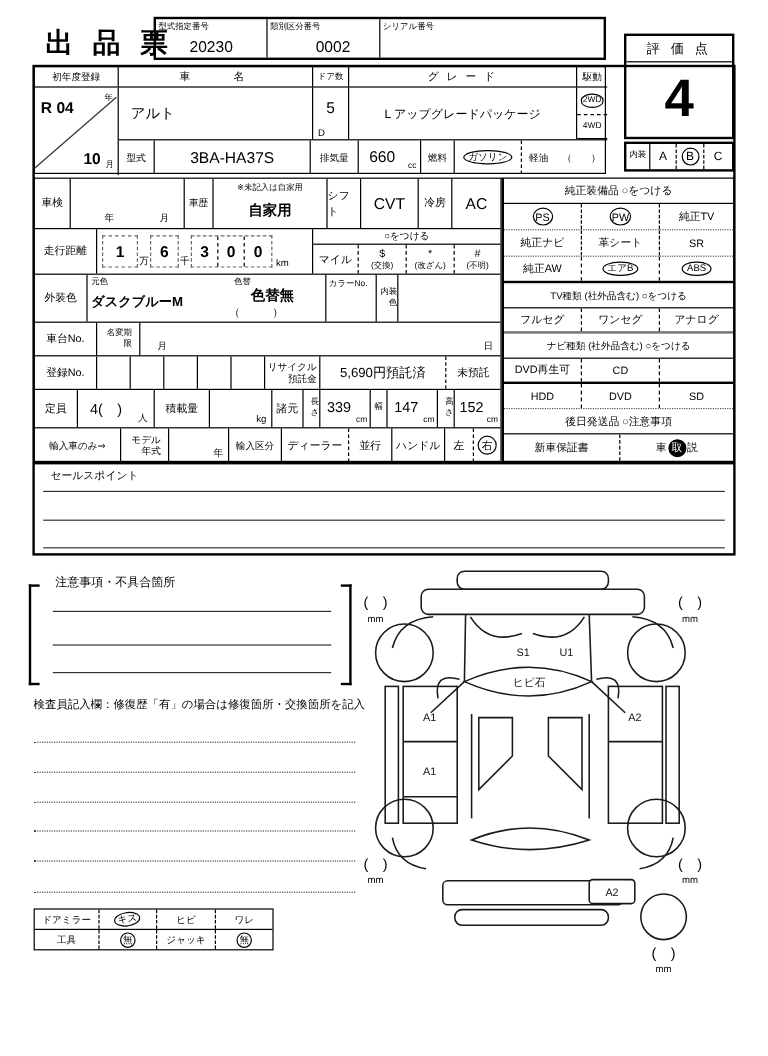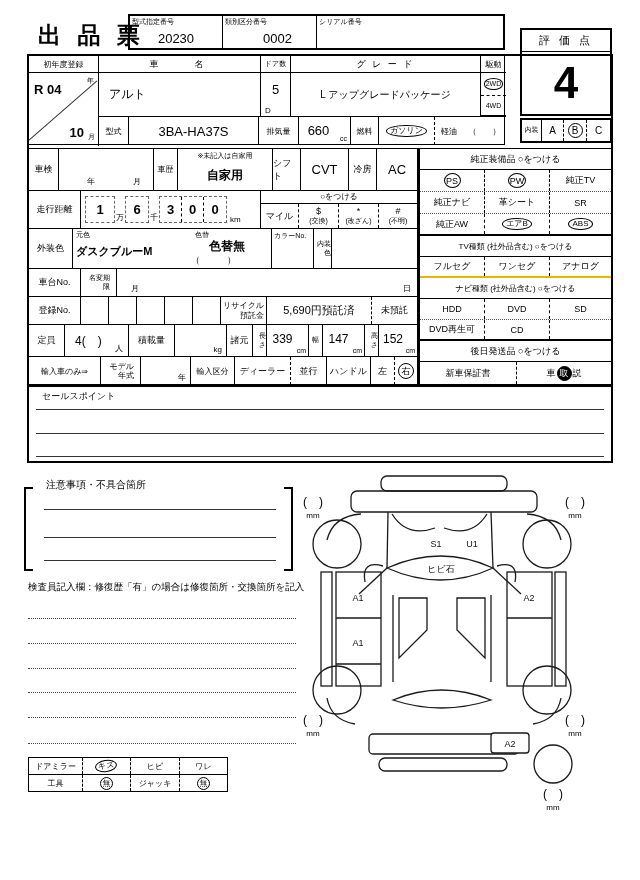--- a/index.html
+++ b/index.html
@@ -265,37 +265,37 @@
     <div class="f" style="height:22px;border-bottom:2px solid #000">
       <div class="fc drr s9" style="width:65px">純正AW</div>
       <div class="fc drr" style="width:65px">
           <span class="oval s8" style="padding:0 3px">エアB</span>
         </div>
       <div class="fc" style="flex:1">
           <span class="oval s8" style="padding:0 3px">ABS</span>
         </div>
     </div>
     <div class="fc bb s8" style="height:21px">TV種類 (社外品含む) ○をつける</div>
-    <div class="f" style="height:21px;border-bottom:2px solid #eab308">
+    <div class="f" style="height:21px;border-bottom:2px solid #737373">
       <div class="fc drr s9" style="width:65px">フルセグ</div>
       <div class="fc drr s9" style="width:65px">ワンセグ</div>
       <div class="fc s9" style="flex:1">アナログ</div>
     </div>
     <div class="fc bb s8" style="height:21px">ナビ種類 (社外品含む) ○をつける</div>
+    <div class="f" style="height:21px;border-bottom:2px solid #000">
+      <div class="fc drr s9" style="width:65px">DVD再生可</div>
+      <div class="fc drr s9" style="width:65px">CD</div>
+      <div class="fc s9" style="flex:1"></div>
+    </div>
     <div class="f dbb" style="height:21px">
       <div class="fc drr s9" style="width:65px">HDD</div>
       <div class="fc drr s9" style="width:65px">DVD</div>
       <div class="fc s9" style="flex:1">SD</div>
     </div>
-    <div class="f" style="height:21px;border-bottom:2px solid #000">
-      <div class="fc drr s9" style="width:65px">DVD再生可</div>
-      <div class="fc drr s9" style="width:65px">CD</div>
-      <div class="fc s9" style="flex:1"></div>
-    </div>
-    <div class="fc bb s9" style="height:21px">後日発送品 ○をつける</div>
+    <div class="fc bb s9" style="height:21px">後日発送品 ○注意事項</div>
     <div class="f" style="flex:1">
       <div class="fc drr s9" style="width:97px">新車保証書</div>
       <div class="fc s9" style="flex:1">
         <span>車</span>
           <span class="circ s9" style="width:15px;height:15px;margin:0 1px;background:#000;color:#fff">取</span>
           <span>説</span>
       </div>
     </div>
   </div>
 

